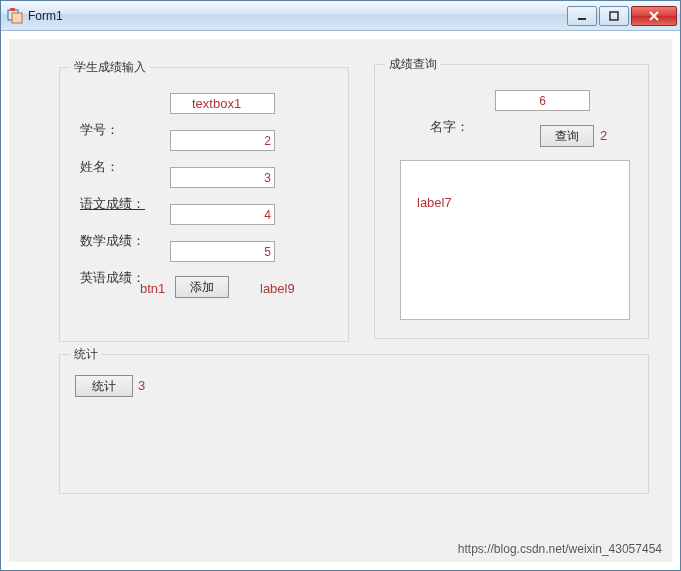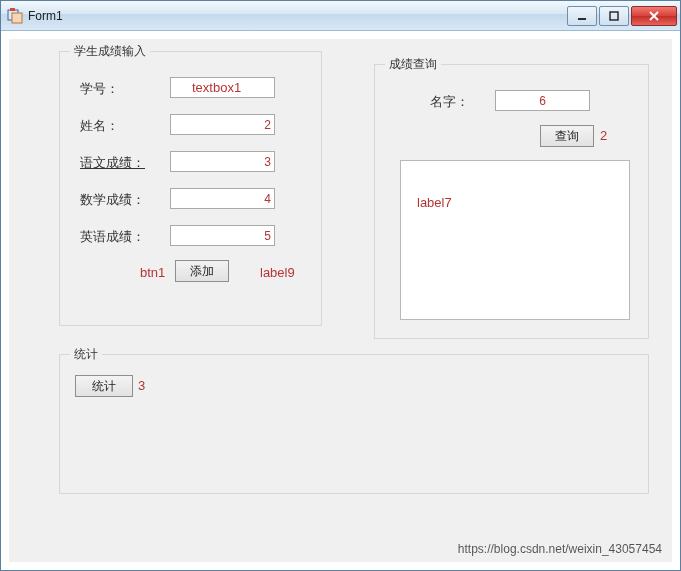--- a/index.html
+++ b/index.html
@@ -67,27 +67,27 @@
   }
   .groupbox > .legend {
     position: absolute;
     top: -9px;
     left: 10px;
     background: #f0f0f0;
     padding: 0 4px;
     color: #333;
   }
   
-  #grp-input { left: 50px; top: 12px; width: 263px; height: 275px; }
+  #grp-input { left: 50px; top: 28px; width: 290px; height: 275px; }
   
   #grp-query { left: 365px; top: 25px; width: 275px; height: 275px; }
   
   #grp-stat  { left: 50px; top: 315px; width: 590px; height: 140px; }
 
-  .lbl { position: absolute; color: #333; font-size: 13px; }
+  .lbl { position: absolute; color: #333; font-size: 13px; margin-top: 25px; }
   .tbox {
     position: absolute;
     width: 105px; height: 21px;
     border: 1px solid #a9a9a9;
     background: #fff;
     padding: 1px 3px;
     font-size: 12px;
     text-align: right;
   }
   .btn {

